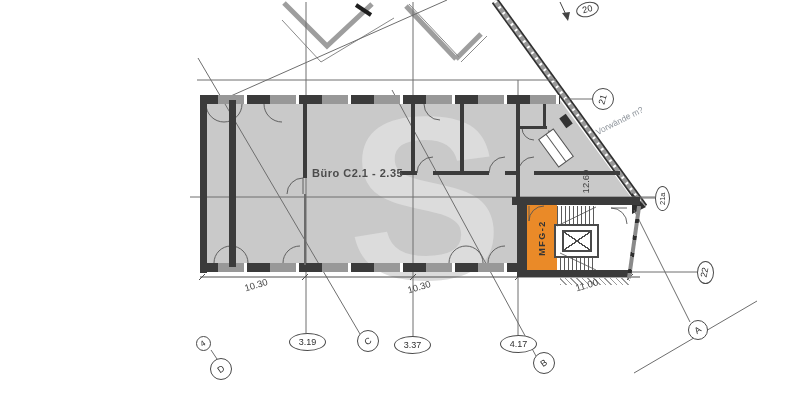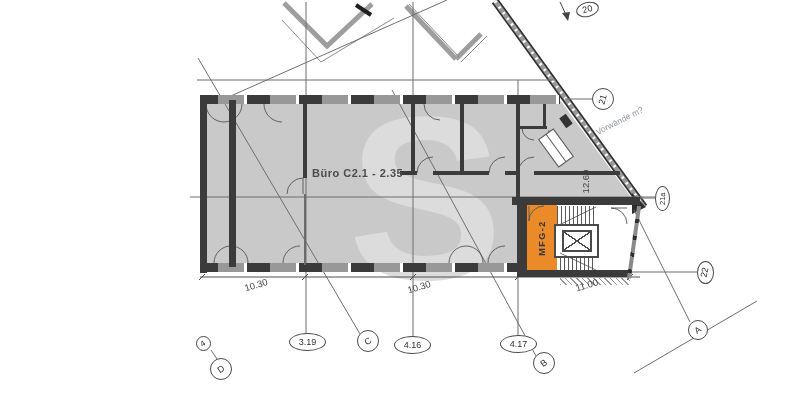--- a/index.html
+++ b/index.html
@@ -197,19 +197,19 @@
   <div class="abs bubble" style="left:210px;top:358px;width:22px;height:22px;">
       <span style="transform:rotate(-35deg);">D</span>
     </div>
   <div class="abs bubble" style="left:196px;top:336px;width:15px;height:15px;font-size:8px;">
       <span style="transform:rotate(-35deg);">4</span>
     </div>
   <div class="abs bubble" style="left:289px;top:333px;width:37px;height:18px;">
       <span>3.19</span>
     </div>
   <div class="abs bubble" style="left:394px;top:336px;width:37px;height:18px;">
-      <span>4.16</span>
+      <span>3.37</span>
     </div>
   <div class="abs bubble" style="left:500px;top:335px;width:37px;height:18px;">
       <span>4.17</span>
     </div>
 
 </div>
 
 </body></html>

